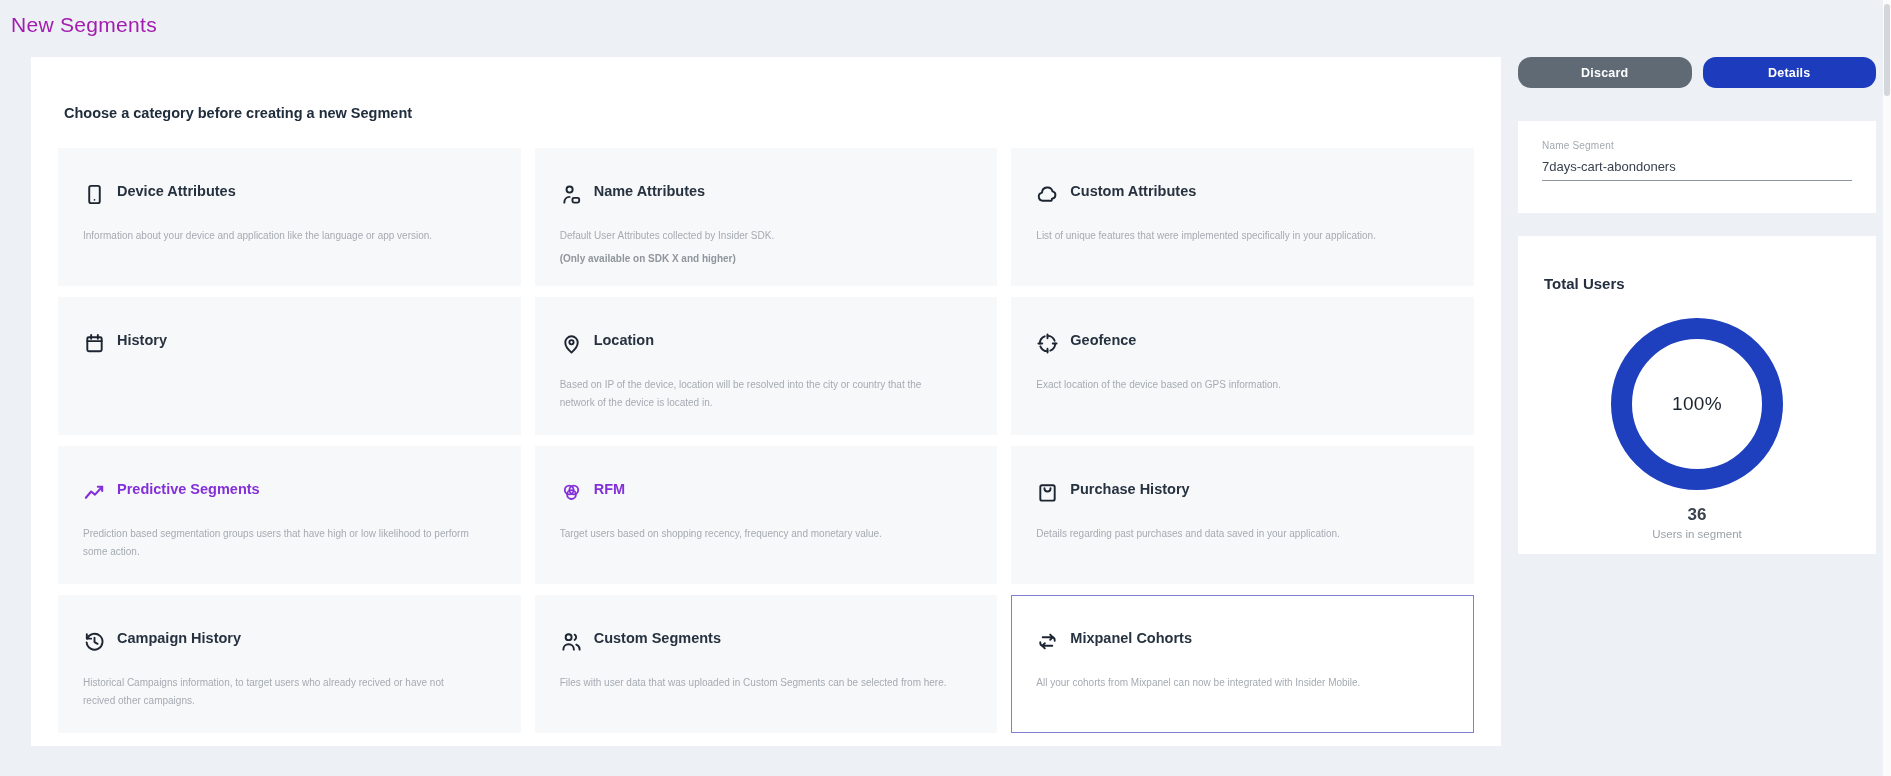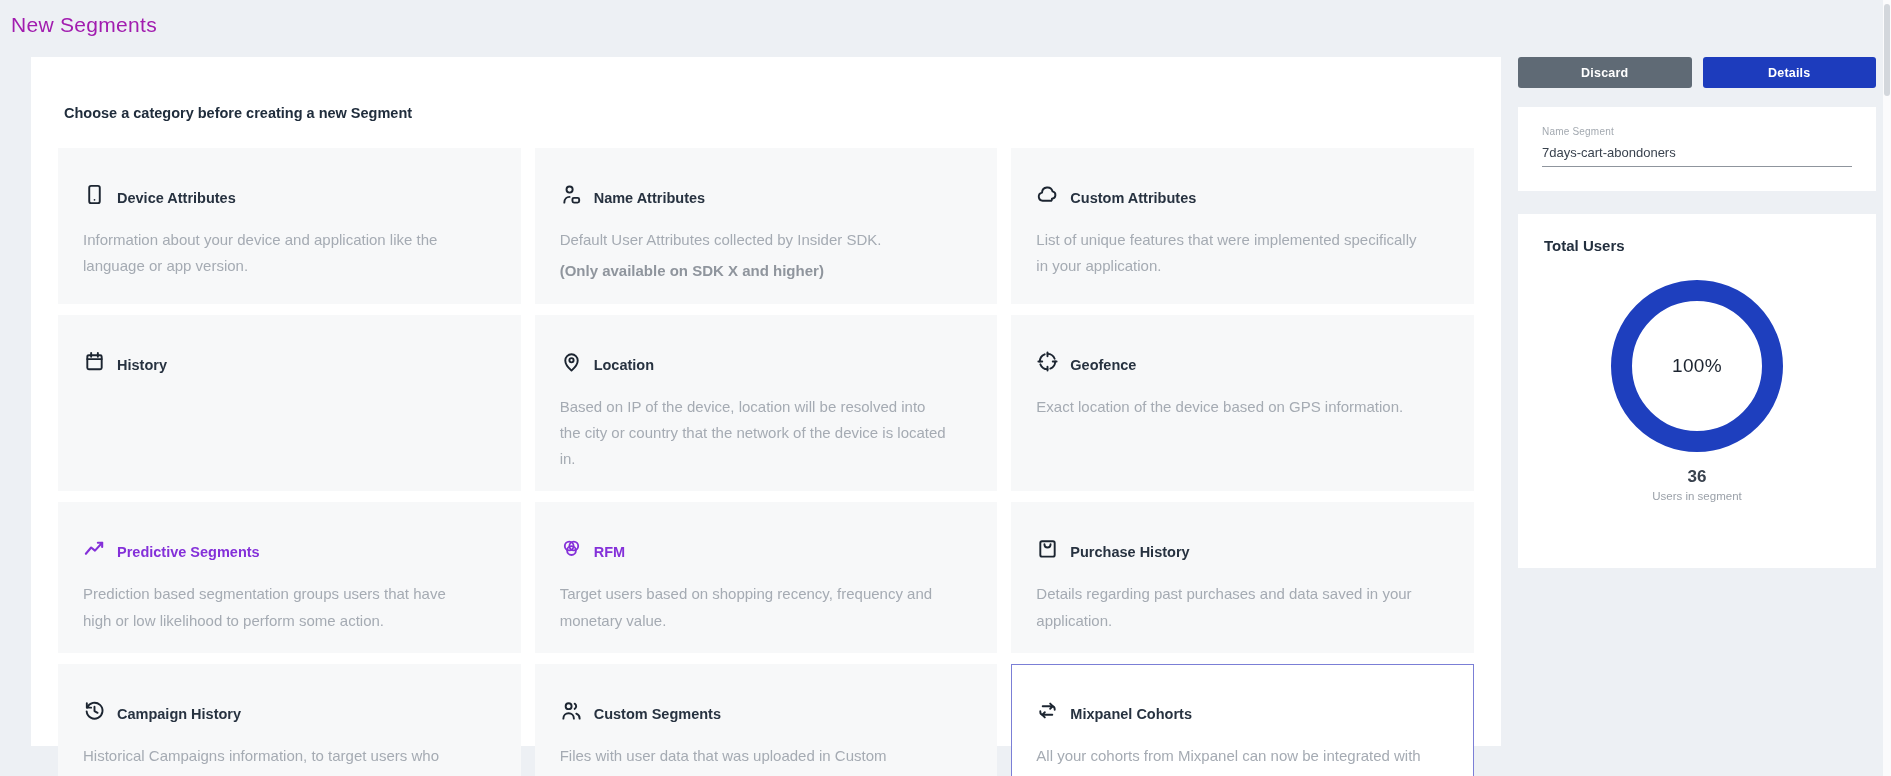--- a/index.html
+++ b/index.html
@@ -36,52 +36,52 @@
     background:#f7f8f9;
     min-height:138px;
     padding:34px 24px 18px 24px;
     cursor:pointer;
     border:1px solid transparent;
   }
   .cat.selected {
     background:#ffffff;
     border:1px solid var(--selected-border, #7b7fd6);
   }
-  .cat-head { display:flex; align-items:flex-end; gap:11px; }
+  .cat-head { display:flex; align-items:flex-start; gap:11px; }
   .cat-icon { width:23px; height:23px; color:#1c2531; flex:0 0 auto; display:flex; align-items:center; justify-content:center; }
   .cat-icon svg { width:23px; height:23px; }
   .cat-title { font-size:14.5px; font-weight:bold; color:#273240; }
   .cat.accent .cat-title, .cat.accent .cat-icon { color:var(--accent-purple, #8430d9); }
   .cat-desc {
     margin-top:21px;
-    font-size:15px; line-height:1.75; color:#a5abb3;
+    font-size:10px; line-height:1.75; color:#a5abb3;
     max-width:94%;
   }
   .cat-desc.strong { margin-top:5px; color:#8f959d; font-weight:bold; }
   
   .sidebar { position:absolute; left:1518px; top:57px; width:358px; }
   .btn-row { display:flex; gap:11px; }
   .btn {
-    flex:1; height:31px; border:none; border-radius:3px;
+    flex:1; height:31px; border:none; border-radius:13px;
     font-family:inherit; font-size:12.5px; font-weight:bold; color:#ffffff;
     cursor:pointer; letter-spacing:.2px;
   }
   .btn.discard { background:var(--discard-gray, #5f6a75); }
   .btn.create  { background:var(--create-blue, #1d3cbd); }
   .panel-card { background:#ffffff; }
-  .name-card { margin-top:19px; padding:19px 24px 24px 24px; }
+  .name-card { margin-top:33px; padding:19px 24px 32px 24px; }
   .name-label { display:block; font-size:10px; color:#a3a9b0; letter-spacing:.2px; }
   .name-input {
     display:block; width:100%; margin-top:8px;
     border:none; border-bottom:1px solid #8f959d;
     background:transparent; outline:none;
     font-family:inherit; font-size:13px; color:#39424e;
     padding:0 0 6px 0;
   }
-  .total-card { margin-top:23px; padding:23px 26px 28px 26px; height:354px; }
+  .total-card { margin-top:23px; padding:39px 26px 28px 26px; height:318px; }
   .total-heading { font-size:15px; font-weight:bold; color:#232f3e; }
   .donut {
     width:172px; height:172px;
     margin:26px auto 0 auto;
     border:21px solid var(--donut-blue, #1e3fbe);
     border-radius:50%;
     display:flex; align-items:center; justify-content:center;
   }
   .donut-label { font-size:19px; color:#1c2430; letter-spacing:.3px; }
   .users-count { margin-top:15px; text-align:center; font-size:17px; font-weight:600; color:#39424e; }

